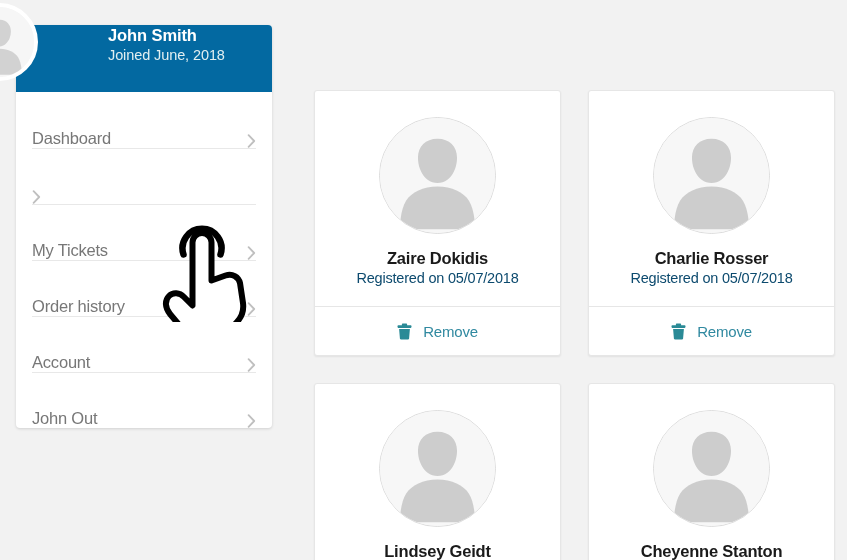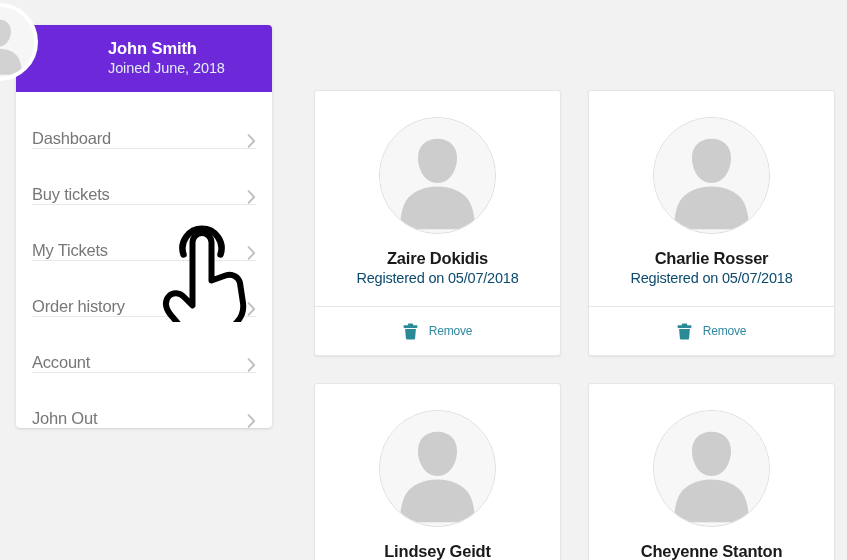--- a/index.html
+++ b/index.html
@@ -31,26 +31,25 @@
     width: 256px;
     background: #ffffff;
     border-radius: 4px;
     box-shadow: 0 1px 3px rgba(0,0,0,0.14);
     overflow: visible;
   }
 
   .user-header {
     position: relative;
     height: 67px;
-    background: #6d28d9;
+    background: #0369a1;
     border-radius: 4px 4px 0 0;
     padding-left: 92px;
     display: flex;
     flex-direction: column;
-    justify-content: center;
   }
 
   .user-name {
     color: #ffffff;
     font-size: 16.5px;
     font-weight: bold;
     line-height: 1.25;
     letter-spacing: -0.1px;
   }
 
@@ -188,21 +187,21 @@
   }
 
   .trash-icon {
     width: 15px;
     height: 17px;
     color: #2a8a96;
     flex: none;
   }
 
   .remove-label {
-    font-size: 12px;
+    font-size: 15px;
     color: #3089a0;
     letter-spacing: -0.2px;
   }
 </style>
 </head>
 <body>
 
 <div class="page">
 
   <nav class="sidebar">
@@ -224,21 +223,20 @@
     <ul class="menu">
 
       <li class="menu-item">
         <span class="menu-label">Dashboard</span>
         <svg class="chevron" viewBox="0 0 9 14">
           <path d="M1.6 1.2 7.2 7l-5.6 5.8" fill="none" stroke="currentColor" stroke-width="1.8" stroke-linecap="round" stroke-linejoin="round"></path>
         </svg>
       </li>
 
       <li class="menu-item">
-        <span class="menu-label">Buy tickets</span>
         <svg class="chevron" viewBox="0 0 9 14">
           <path d="M1.6 1.2 7.2 7l-5.6 5.8" fill="none" stroke="currentColor" stroke-width="1.8" stroke-linecap="round" stroke-linejoin="round"></path>
         </svg>
       </li>
 
 
       <li class="menu-item">
         <span class="menu-label">My Tickets</span>
         <svg class="chevron" viewBox="0 0 9 14">
           <path d="M1.6 1.2 7.2 7l-5.6 5.8" fill="none" stroke="currentColor" stroke-width="1.8" stroke-linecap="round" stroke-linejoin="round"></path>

